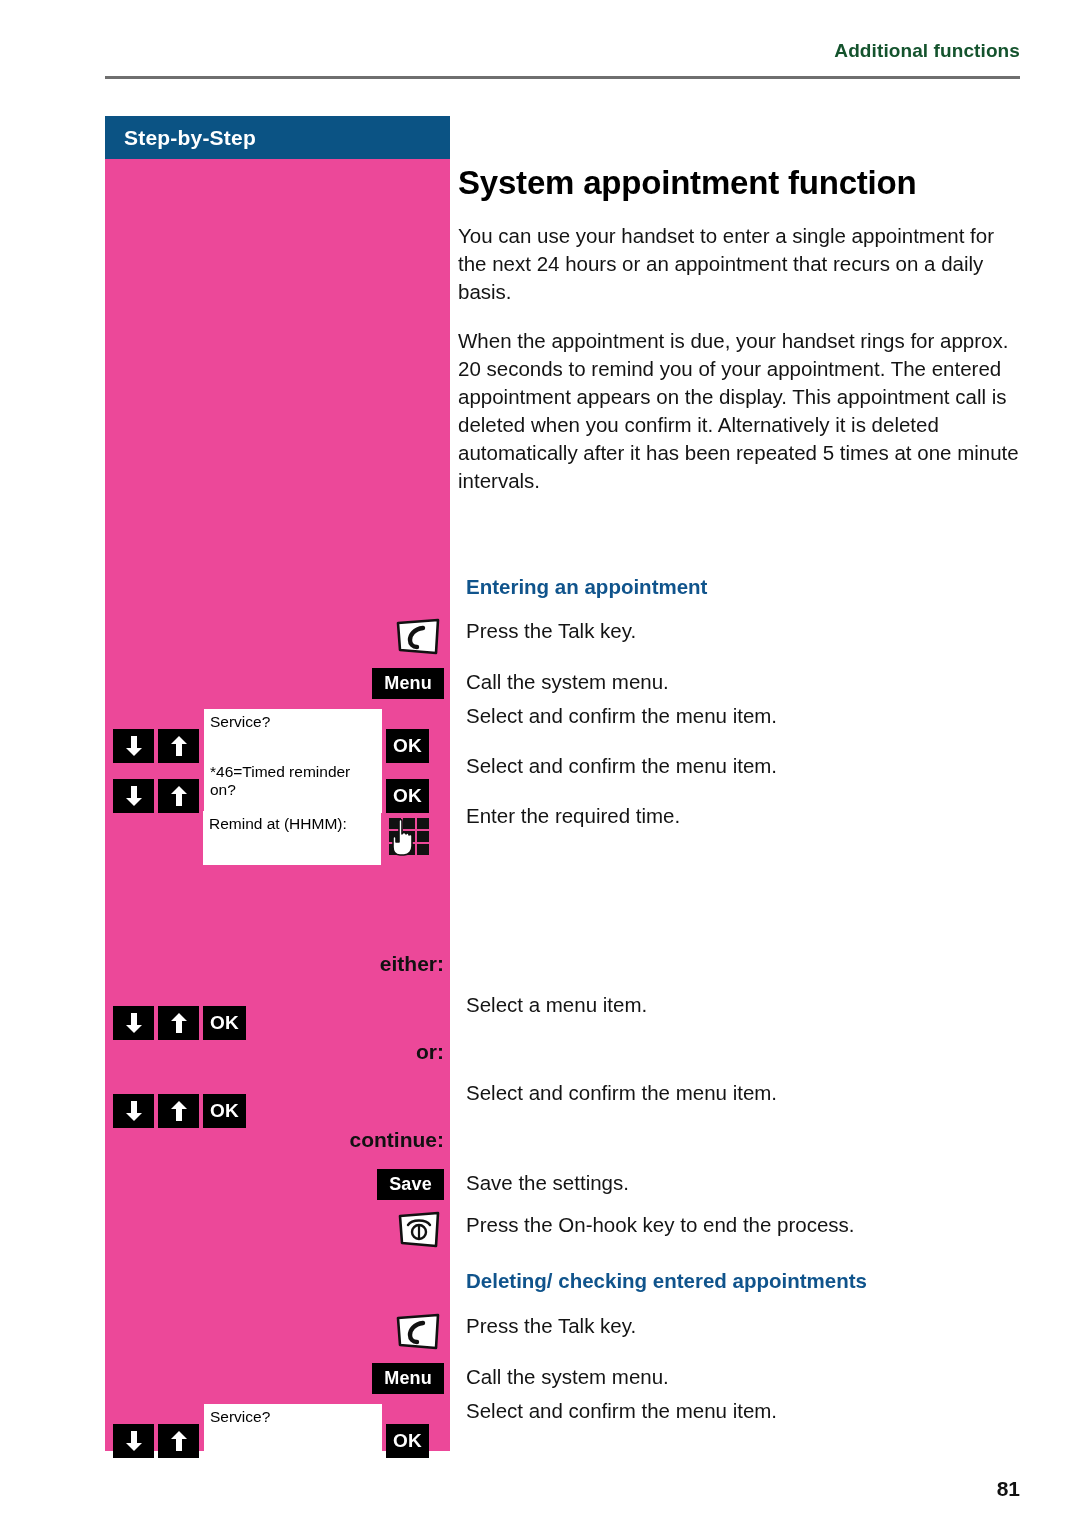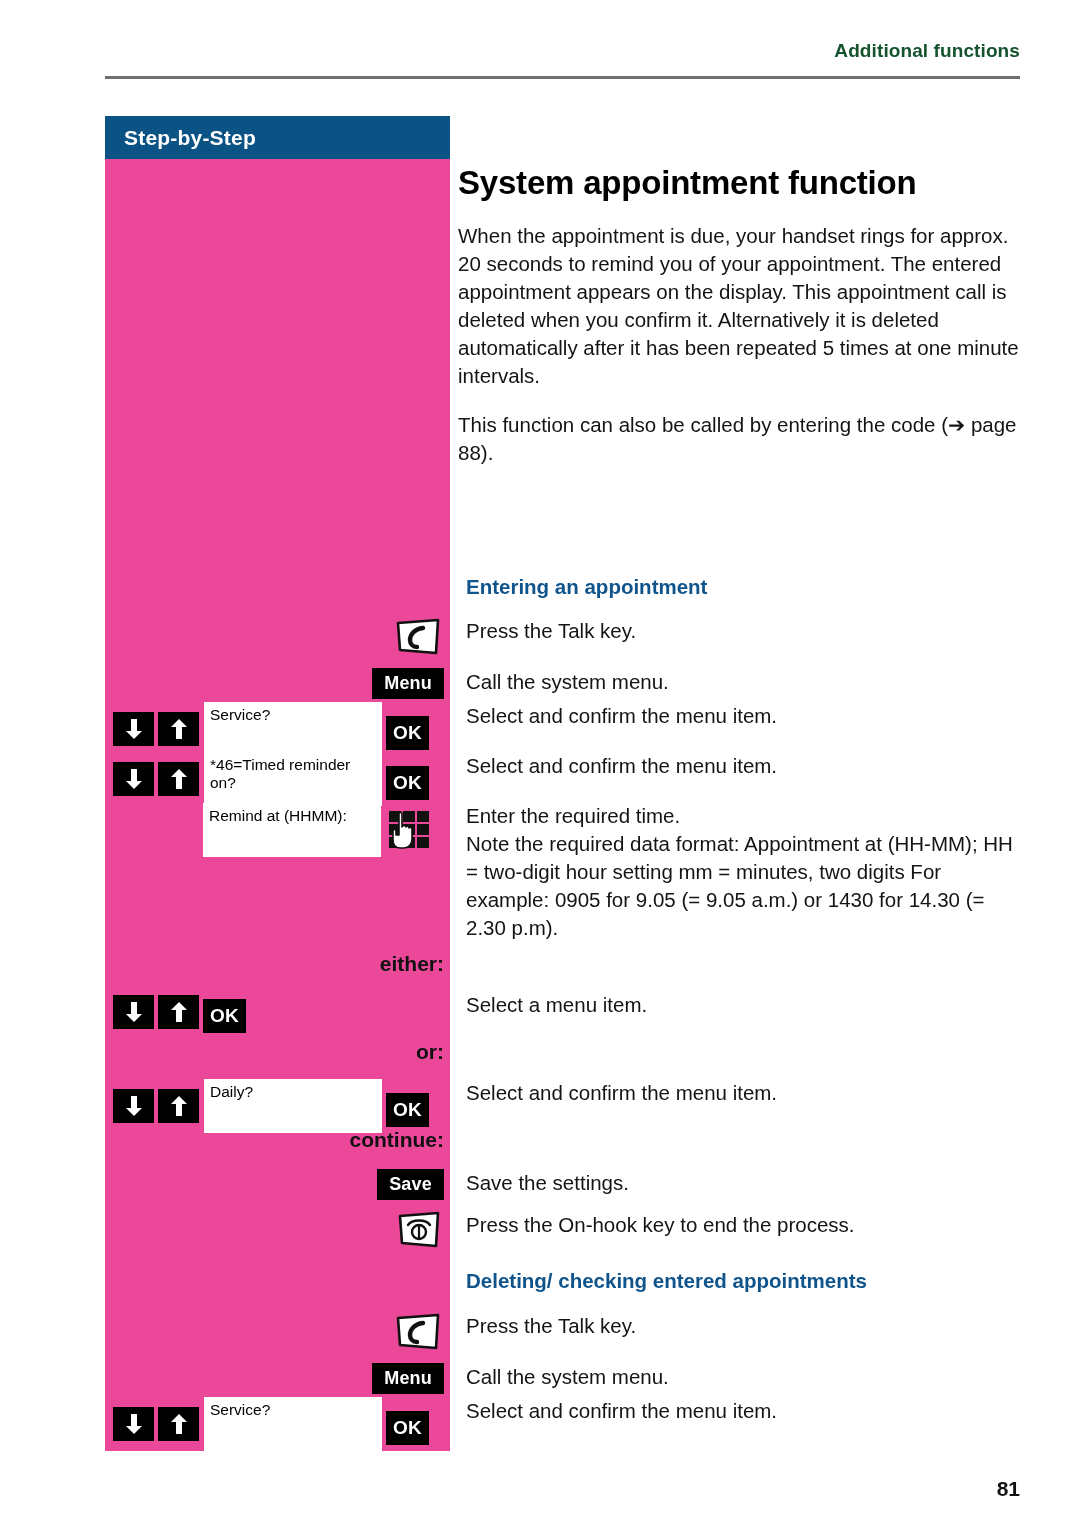--- a/index.html
+++ b/index.html
@@ -156,23 +156,23 @@
     line-height: 1.18;
     color: #000000;
     font-weight: normal;
     text-align: left;
   }
 
   
   .menustep {
     position: absolute;
     left: 0;
-    top: 0;
+    top: 7px;
     display: flex;
-    align-items: center;
+    align-items: flex-end;
   }
   .menustep .okwrap {
     margin-left: 4px;
     padding-top: 8px;
   }
   .menustep .arrowkey + .arrowkey { margin-left: 4px; }
   .menustep .display { margin-left: 5px; }
 
   
   .gutter-right {
@@ -212,22 +212,22 @@
 <div id="running-head">Additional functions</div>
 <div id="head-rule"></div>
 
 <div id="sidebar">
   <div id="sidebar-title-bar"></div>
   <div id="sidebar-title">Step-by-Step</div>
 </div>
 
 <div id="content">
   <h1 class="page-title">System appointment function</h1>
+  <p class="body">You can use your handset to enter a single appointment for the next 24 hours or an appointment that recurs on a daily basis.</p>
   <p class="body">When the appointment is due, your handset rings for approx. 20 seconds to remind you of your appointment. The entered appointment appears on the display. This appointment call is deleted when you confirm it. Alternatively it is deleted automatically after it has been repeated 5 times at one minute intervals.</p>
-  <p class="body">This function can also be called by entering the code (➔ page 88).</p>
 </div>
 
 <div class="row" style="top:573px;">
   <div class="gutter"></div>
   <div class="desc blue">Entering an appointment</div>
 </div>
 
 <div class="row" style="top:617px;">
   <div class="gutter">
     <span class="gutter-right keyicon">
@@ -308,21 +308,20 @@
             <rect x="16" y="27" width="12" height="11" fill="#111111"></rect>
             <rect x="30" y="27" width="12" height="11" fill="#111111"></rect>
             <path d="M12 4 c0-2 3-2 3 0 v13 c1-2 3-2 4 0 c1-2 3-1 3 1 c1-1 3-1 3 1 v10 c0 5-3 9-8 9 h-4 c-5 0-7-4-7-8 v-9 c0-2 3-2 3 0 v4 h3 Z" fill="#ffffff" stroke="#111111" stroke-width="1.6" stroke-linejoin="round"></path>
           </svg>
         </span>
       </span>
     </span>
   </div>
   <div class="desc">
     <span>Enter the required time.</span><br>
-    <span>Note the required data format: Appointment at (HH-MM); HH = two-digit hour setting mm = minutes, two digits For example: 0905 for 9.05 (= 9.05 a.m.) or 1430 for 14.30 (= 2.30 p.m).</span>
   </div>
 </div>
 
 <div class="emph" style="top:952px;">either:</div>
 
 <div class="row" style="top:991px;">
   <div class="gutter">
     <span class="menustep" style="left:8px;">
       <span class="arrowkey">
         <svg width="22" height="24" viewBox="0 0 22 24">
@@ -350,21 +349,20 @@
       <span class="arrowkey">
         <svg width="22" height="24" viewBox="0 0 22 24">
             <path d="M8 2 h6 v12 h5 L11 22 L3 14 h5 Z" fill="#ffffff"></path>
           </svg>
       </span>
       <span class="arrowkey">
         <svg width="22" height="24" viewBox="0 0 22 24">
             <path d="M11 2 L19 10 h-5 v12 H8 V10 H3 Z" fill="#ffffff"></path>
           </svg>
       </span>
-      <span class="display">Daily?</span>
       <span class="okwrap">
         <span class="chip ok">OK</span>
       </span>
     </span>
   </div>
   <div class="desc">Select and confirm the menu item.</div>
 </div>
 
 <div class="emph" style="top:1128px;">continue:</div>
 

